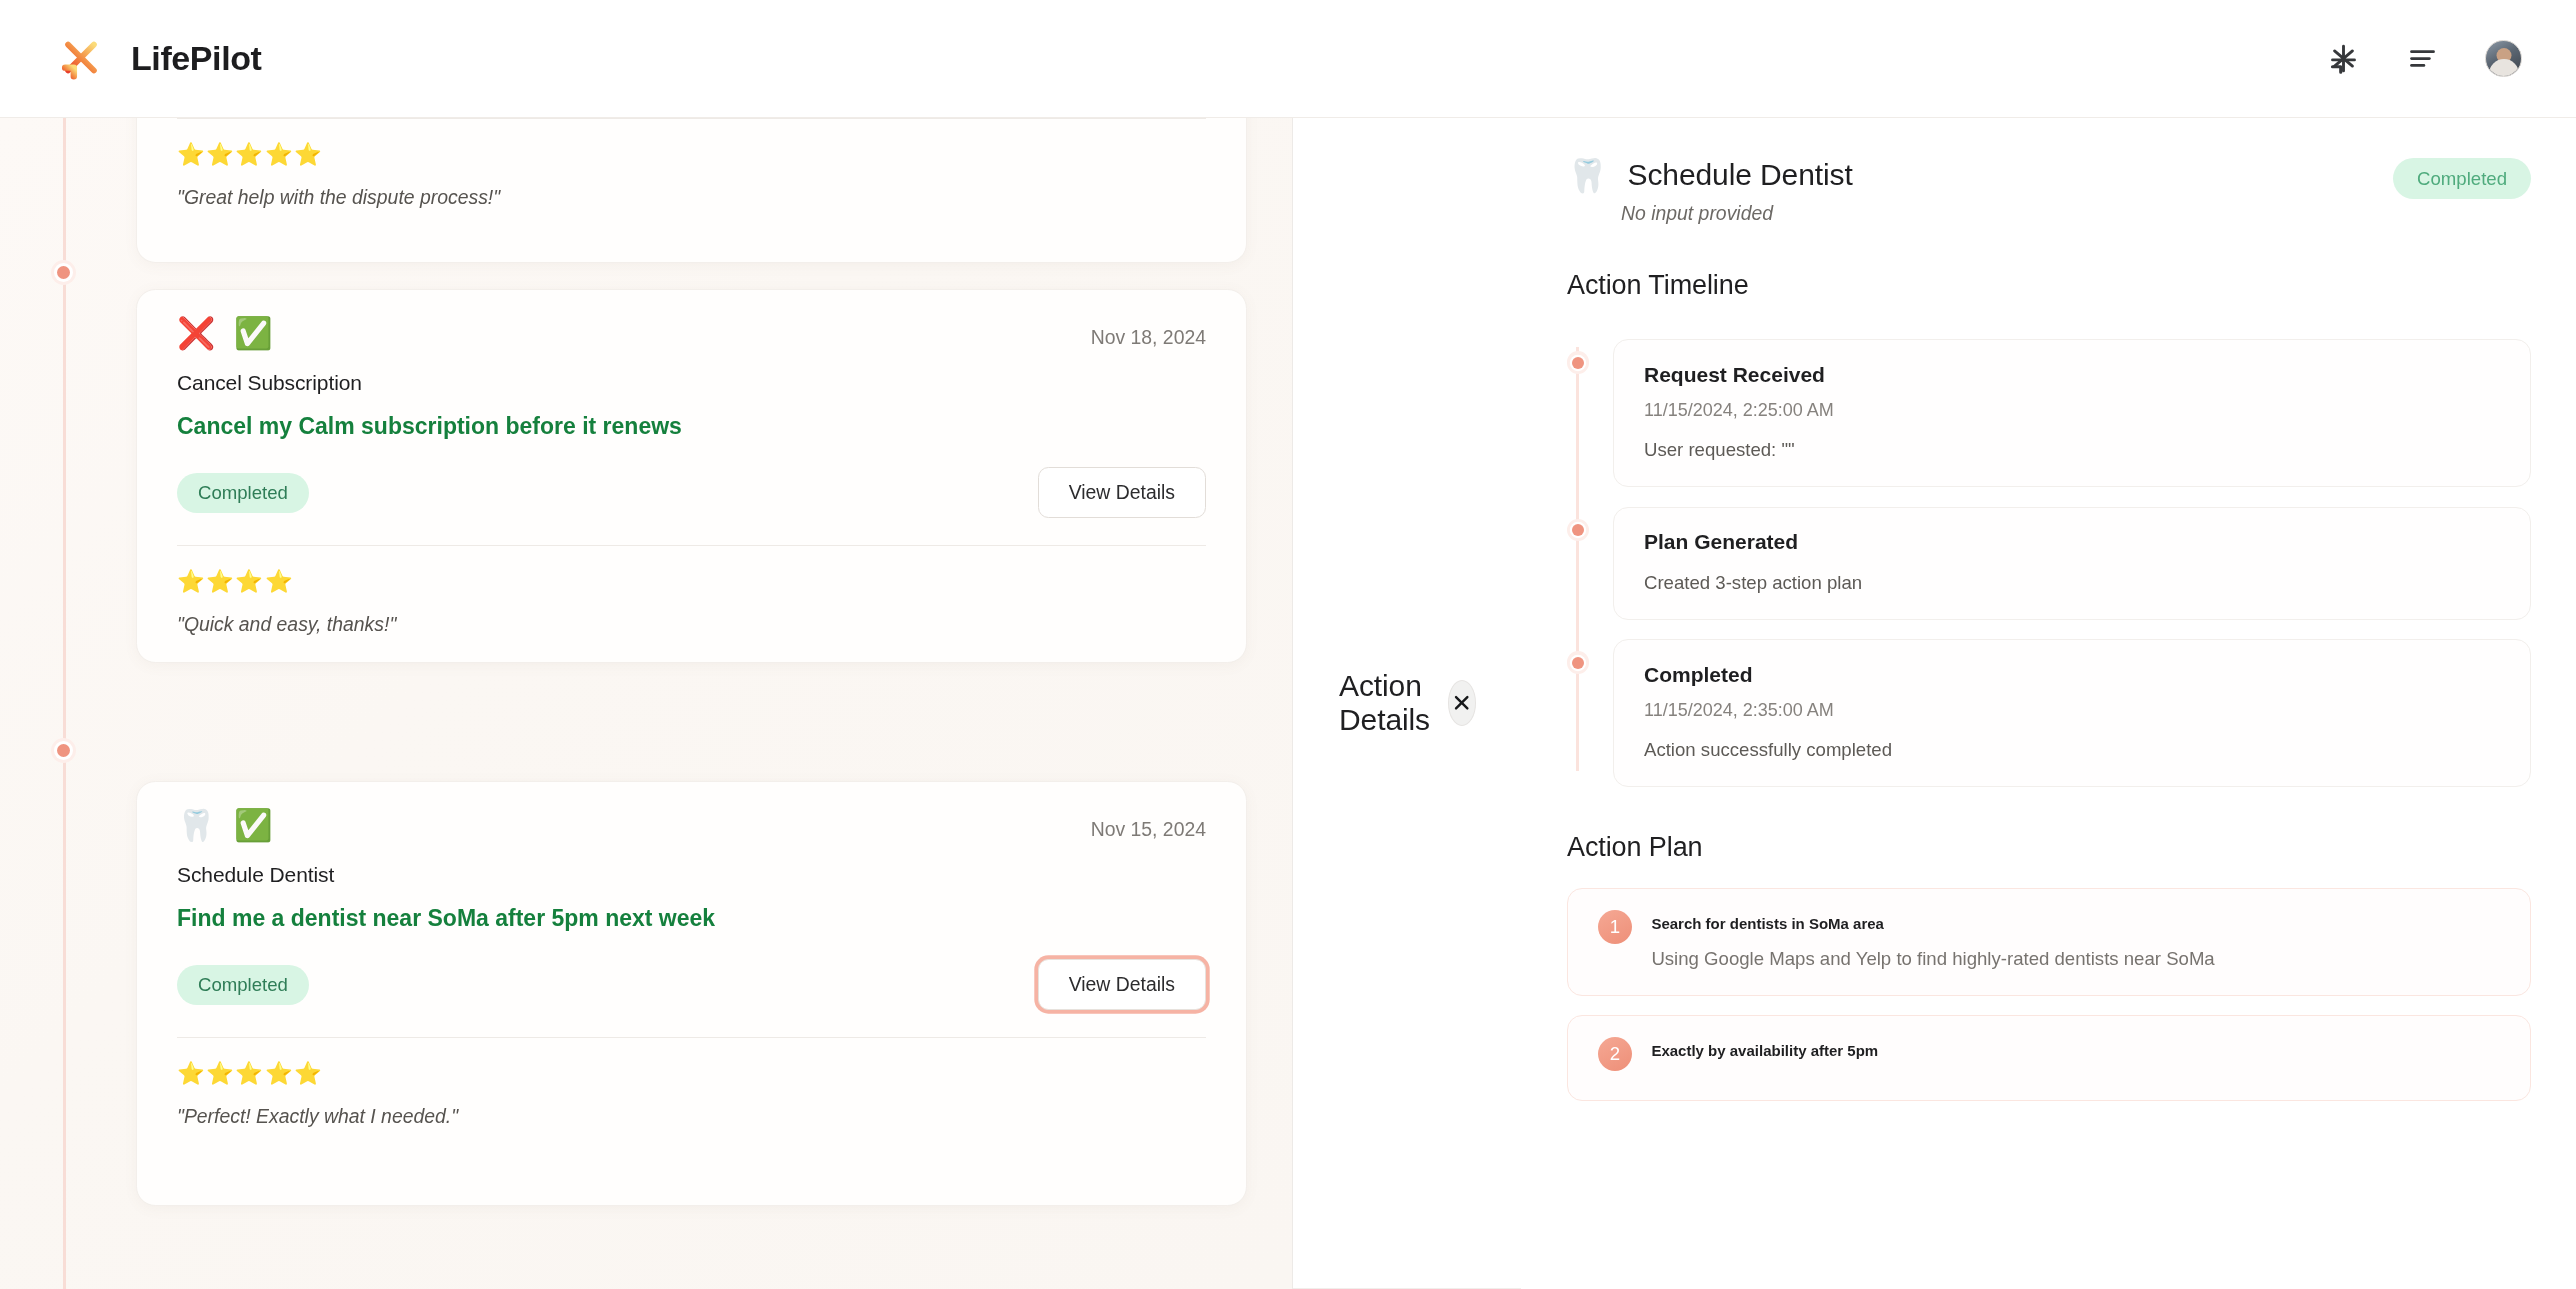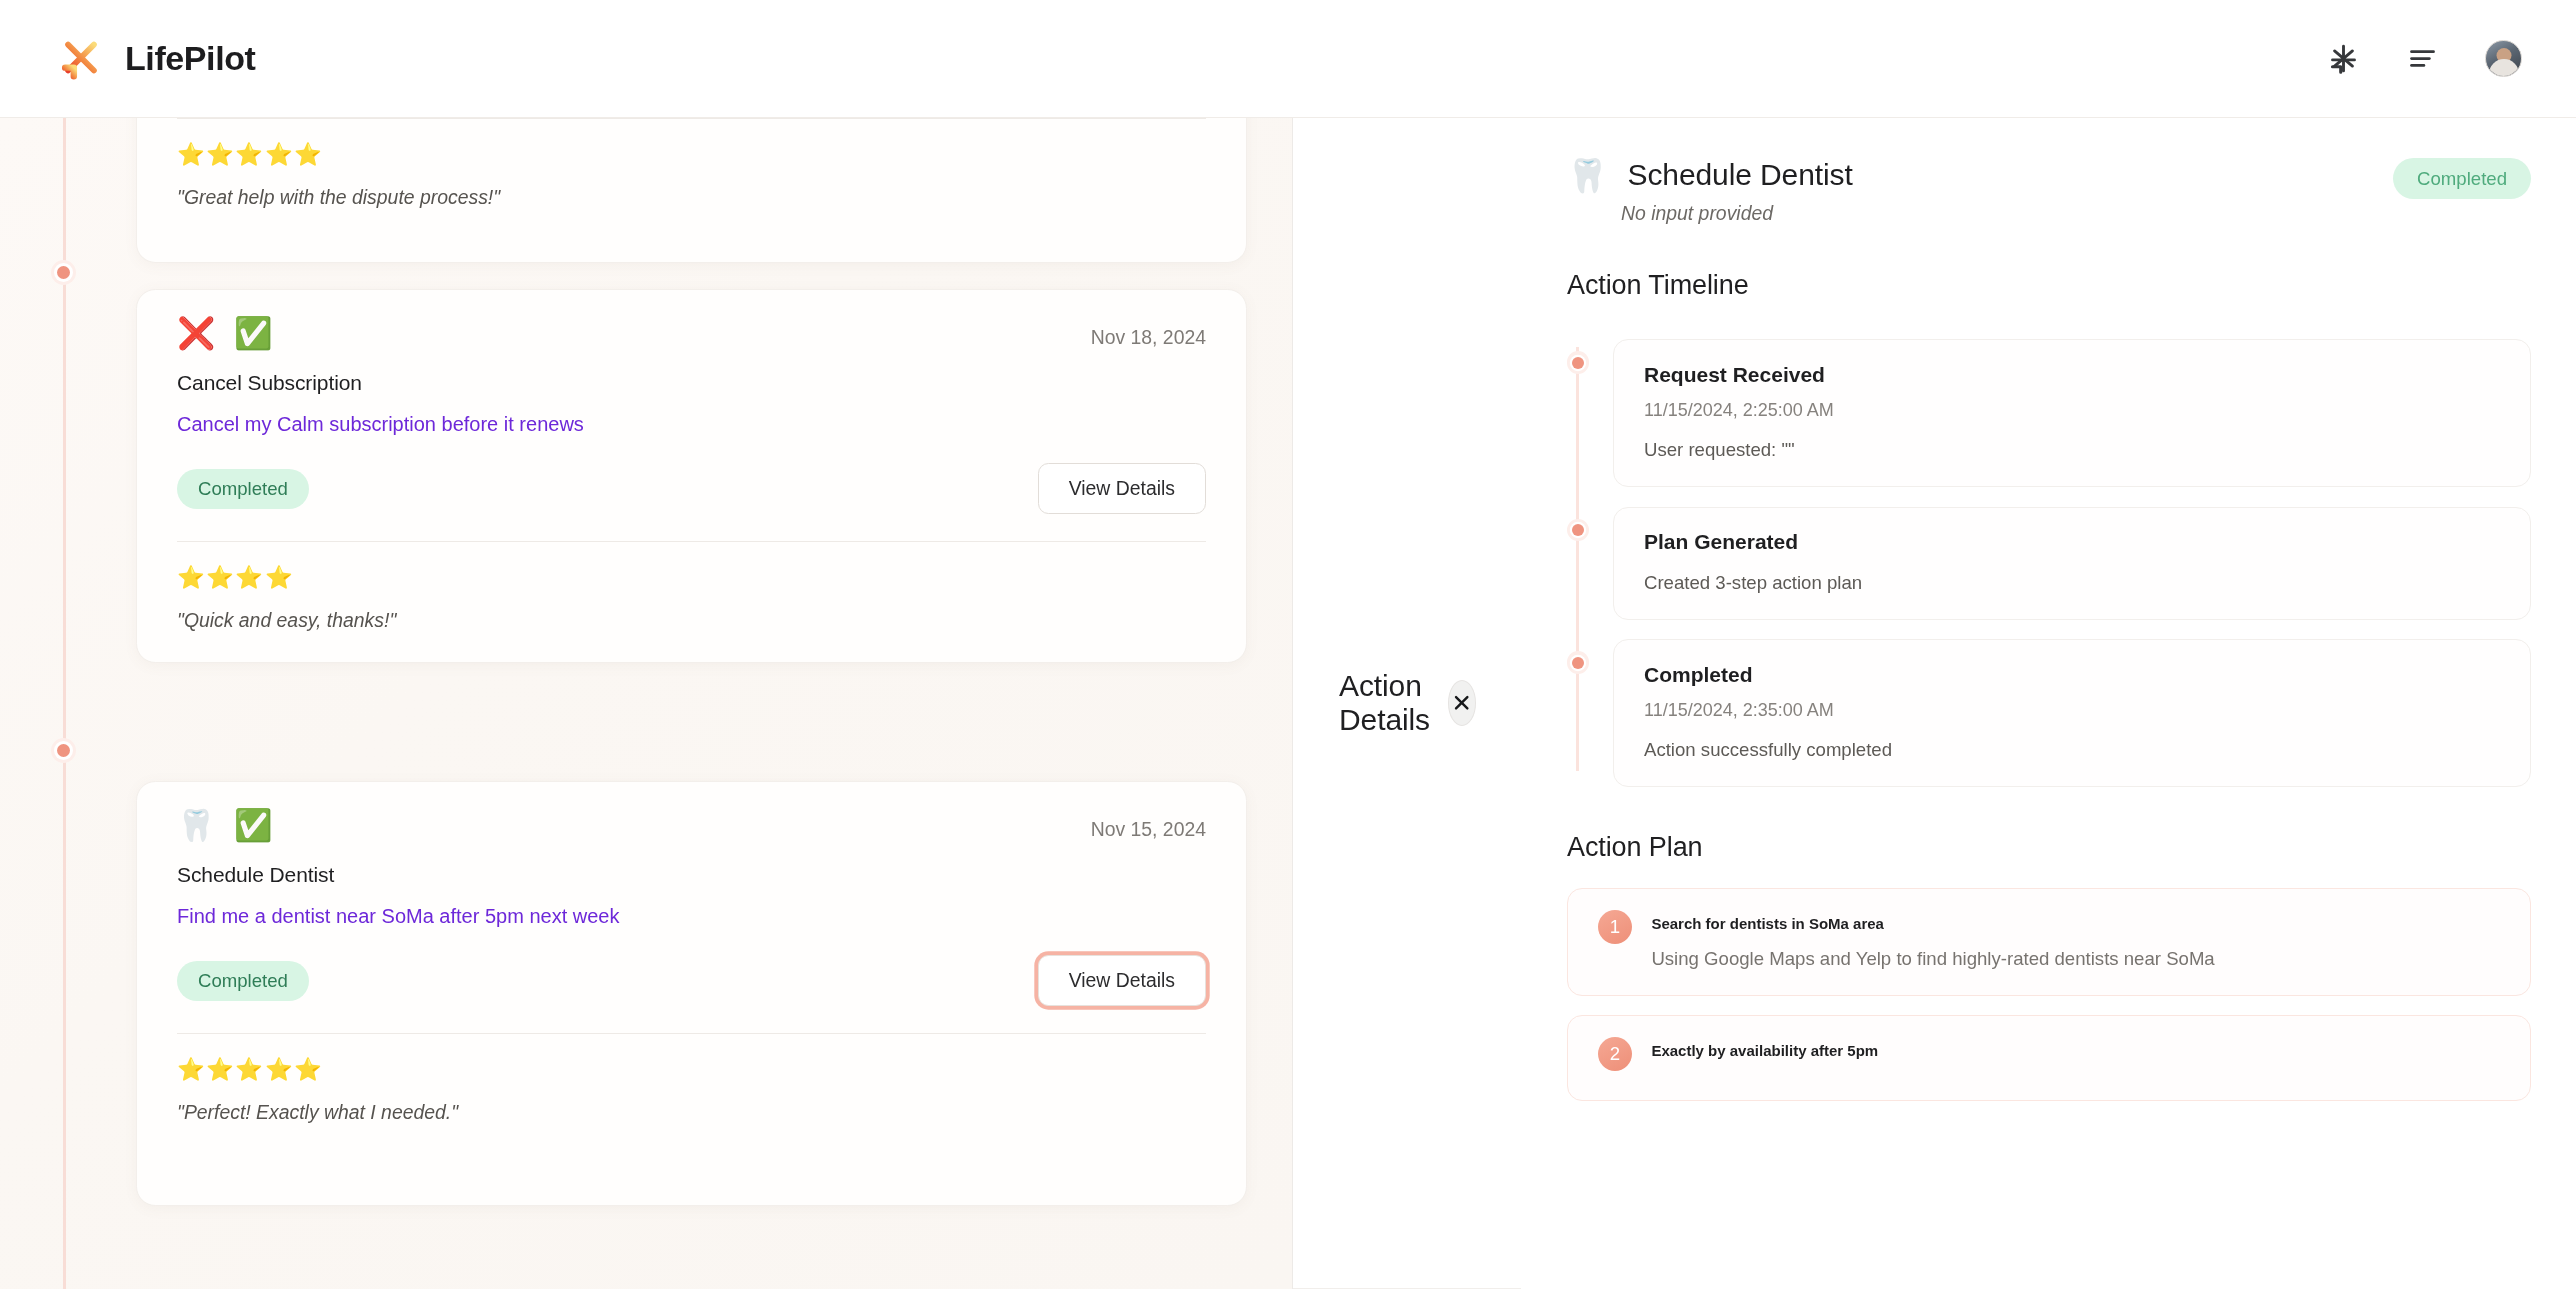--- a/index.html
+++ b/index.html
@@ -12,21 +12,21 @@
   .app { width: 2576px; height: 1289px; display: flex; flex-direction: column; background:#fdfaf7; }
 
   
   .header {
     height: 118px; flex: 0 0 118px;
     background: #ffffff;
     border-bottom: 1.5px solid #f0ece8;
     display: flex; align-items: center; justify-content: space-between;
     padding: 0 54px 0 58px;
   }
-  .brand { display: flex; align-items: center; gap: 21px; }
+  .brand { display: flex; align-items: center; gap: 27px; }
   .logo-mark { width: 46px; height: 46px; flex: 0 0 46px; display:block; }
   .brand-name {
     font-size: 34px; font-weight: 700; color: #1d1d1f; letter-spacing: -0.4px;
   }
   .header-right { display: flex; align-items: center; gap: 46px; }
   .hdr-icon { width: 33px; height: 33px; display: block; }
   .avatar {
     width: 37px; height: 37px; border-radius: 50%;
     background: linear-gradient(150deg,#8d9aa8 0%,#5b6672 45%,#3b424b 100%);
     position: relative; overflow: hidden; border: 0.7px solid #d8d4d0;
@@ -76,21 +76,21 @@
     box-shadow: 0 2.2px 13.4px rgba(130,110,95,0.055);
     padding: 0 40px;
   }
   .card.clipped-top { border-top-left-radius: 0; border-top-right-radius: 0; border-top: none; }
 
   .card-top { display: flex; align-items: flex-start; justify-content: space-between; }
   .emoji-pair { font-size: 31px; line-height: 1; letter-spacing: 4.5px;
     font-family: "DejaVu Sans", sans-serif; }
   .card-date { font-size: 19.4px; color: #7e7a76; padding-top: 7.5px; }
   .card-title { font-size: 21px; font-weight: 400; color: #1f1f21; margin-top: 22.4px; letter-spacing: -0.1px; }
-  .card-desc { font-size: 20px; color: #6d28d9; margin-top: 18px; }
+  .card-desc { font-size: 23px; color: #15803d; margin-top: 18px; font-weight: bold; }
   .card-row { display: flex; align-items: center; justify-content: space-between; margin-top: 27px; }
 
   .badge-completed {
     display: inline-flex; align-items: center; justify-content: center;
     background: #d8f5e4; color: #2f7d57;
     font-size: 18.6px; border-radius: 745px;
     padding: 9px 21px;
   }
   .btn-details {
     background: #ffffff; border: 0.7px solid #e2ddd8;

